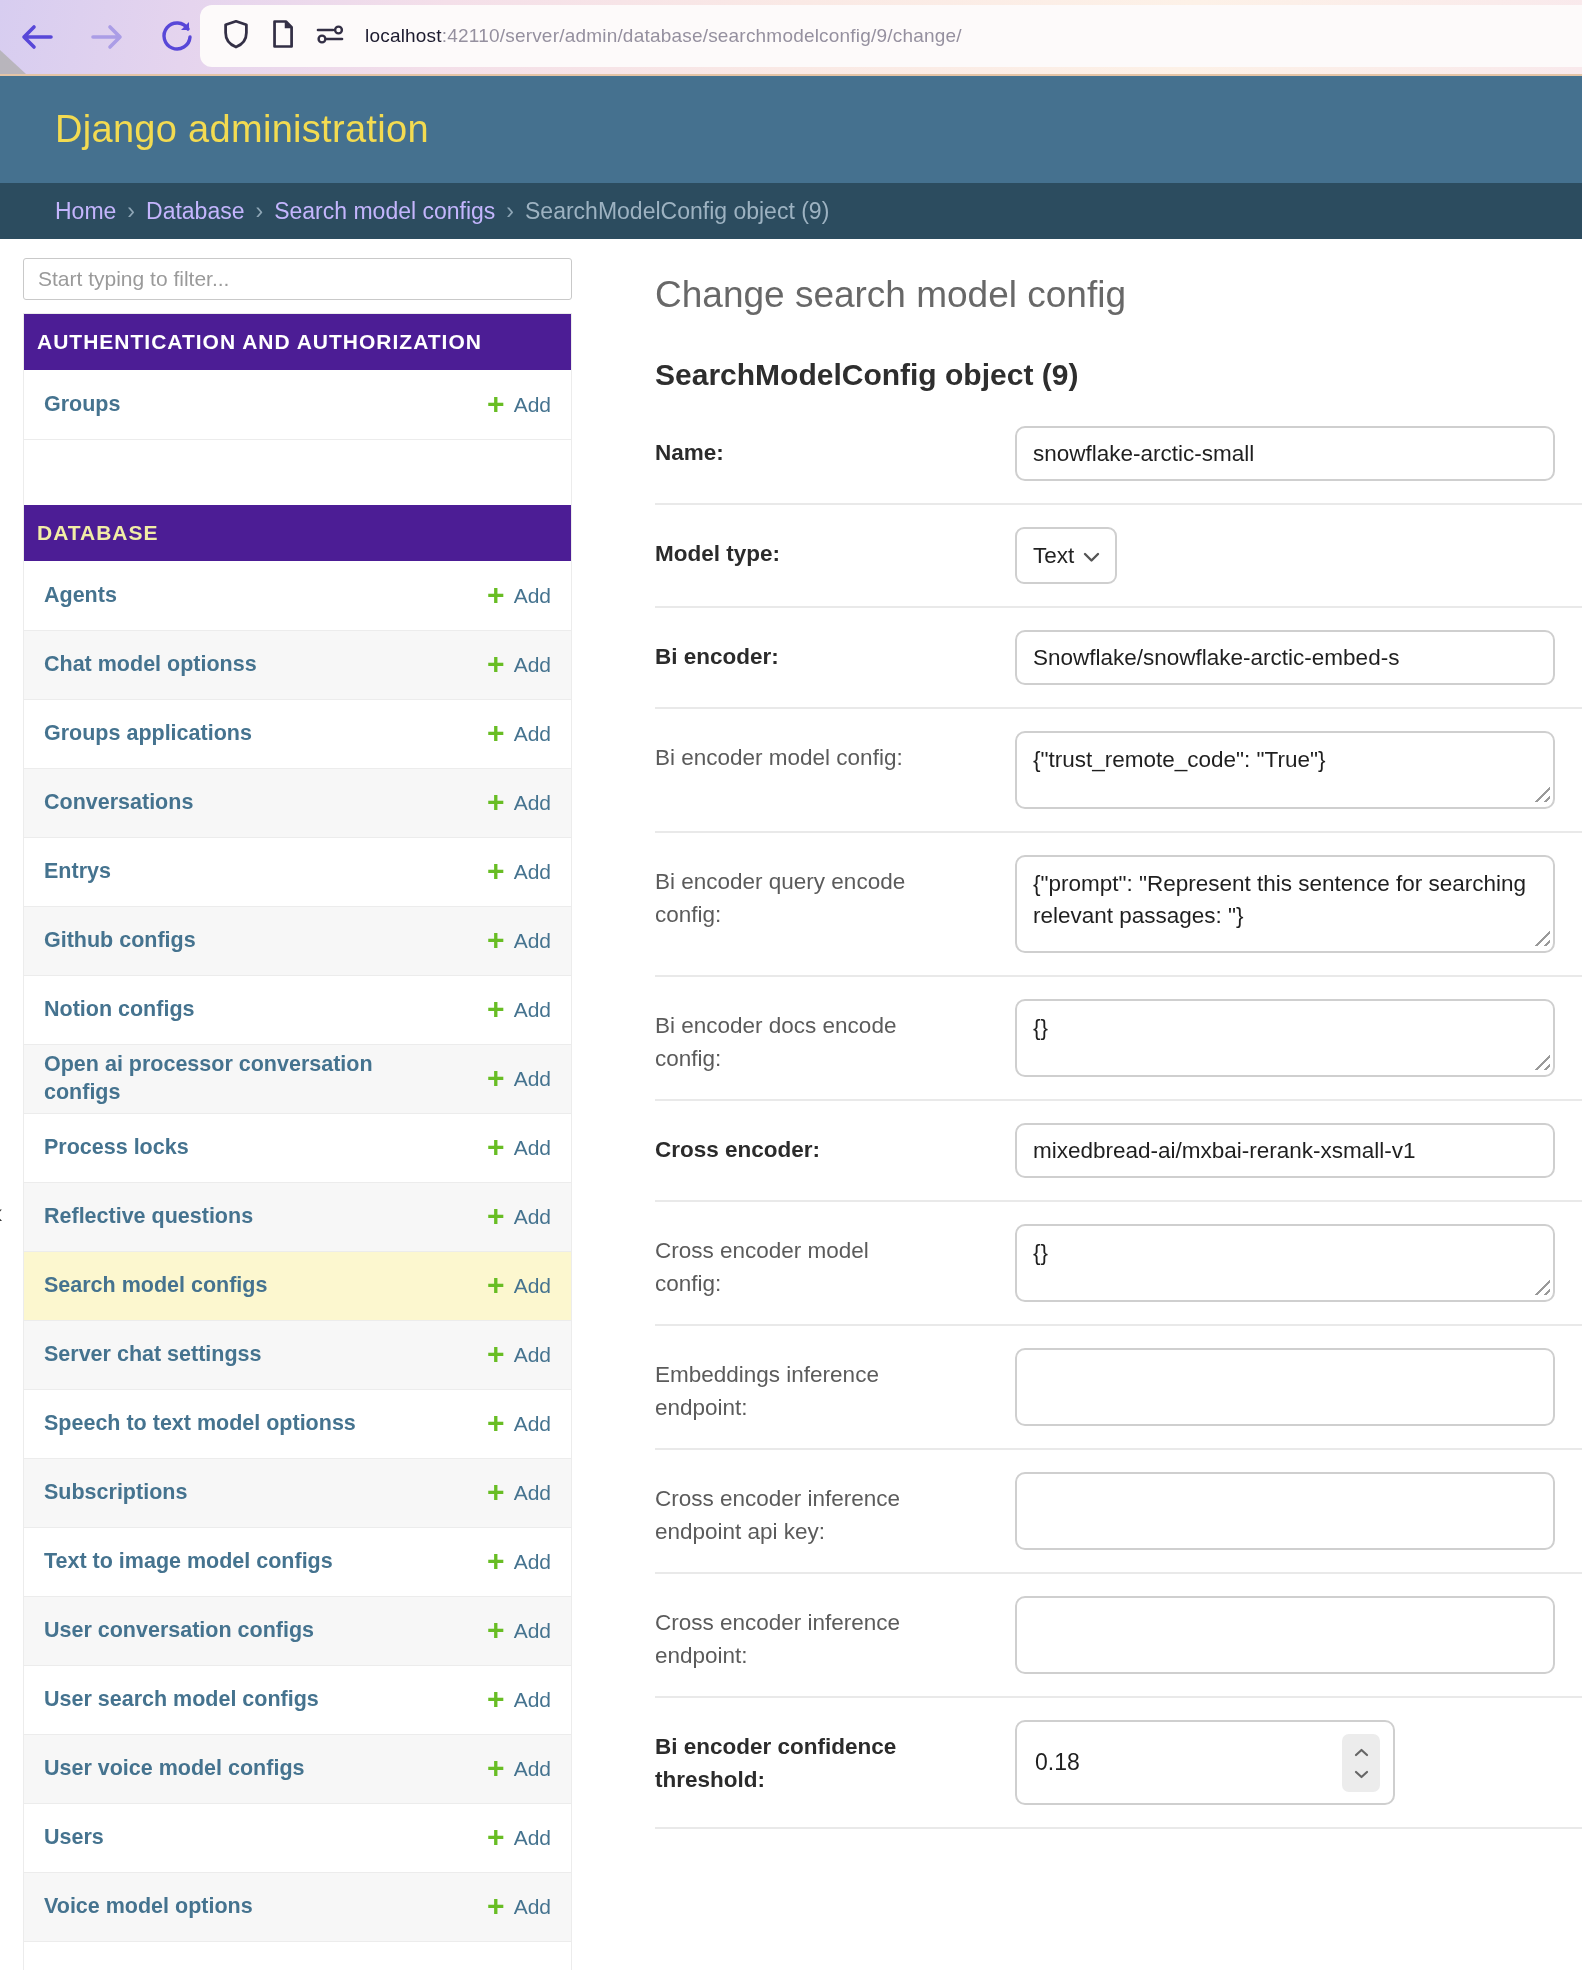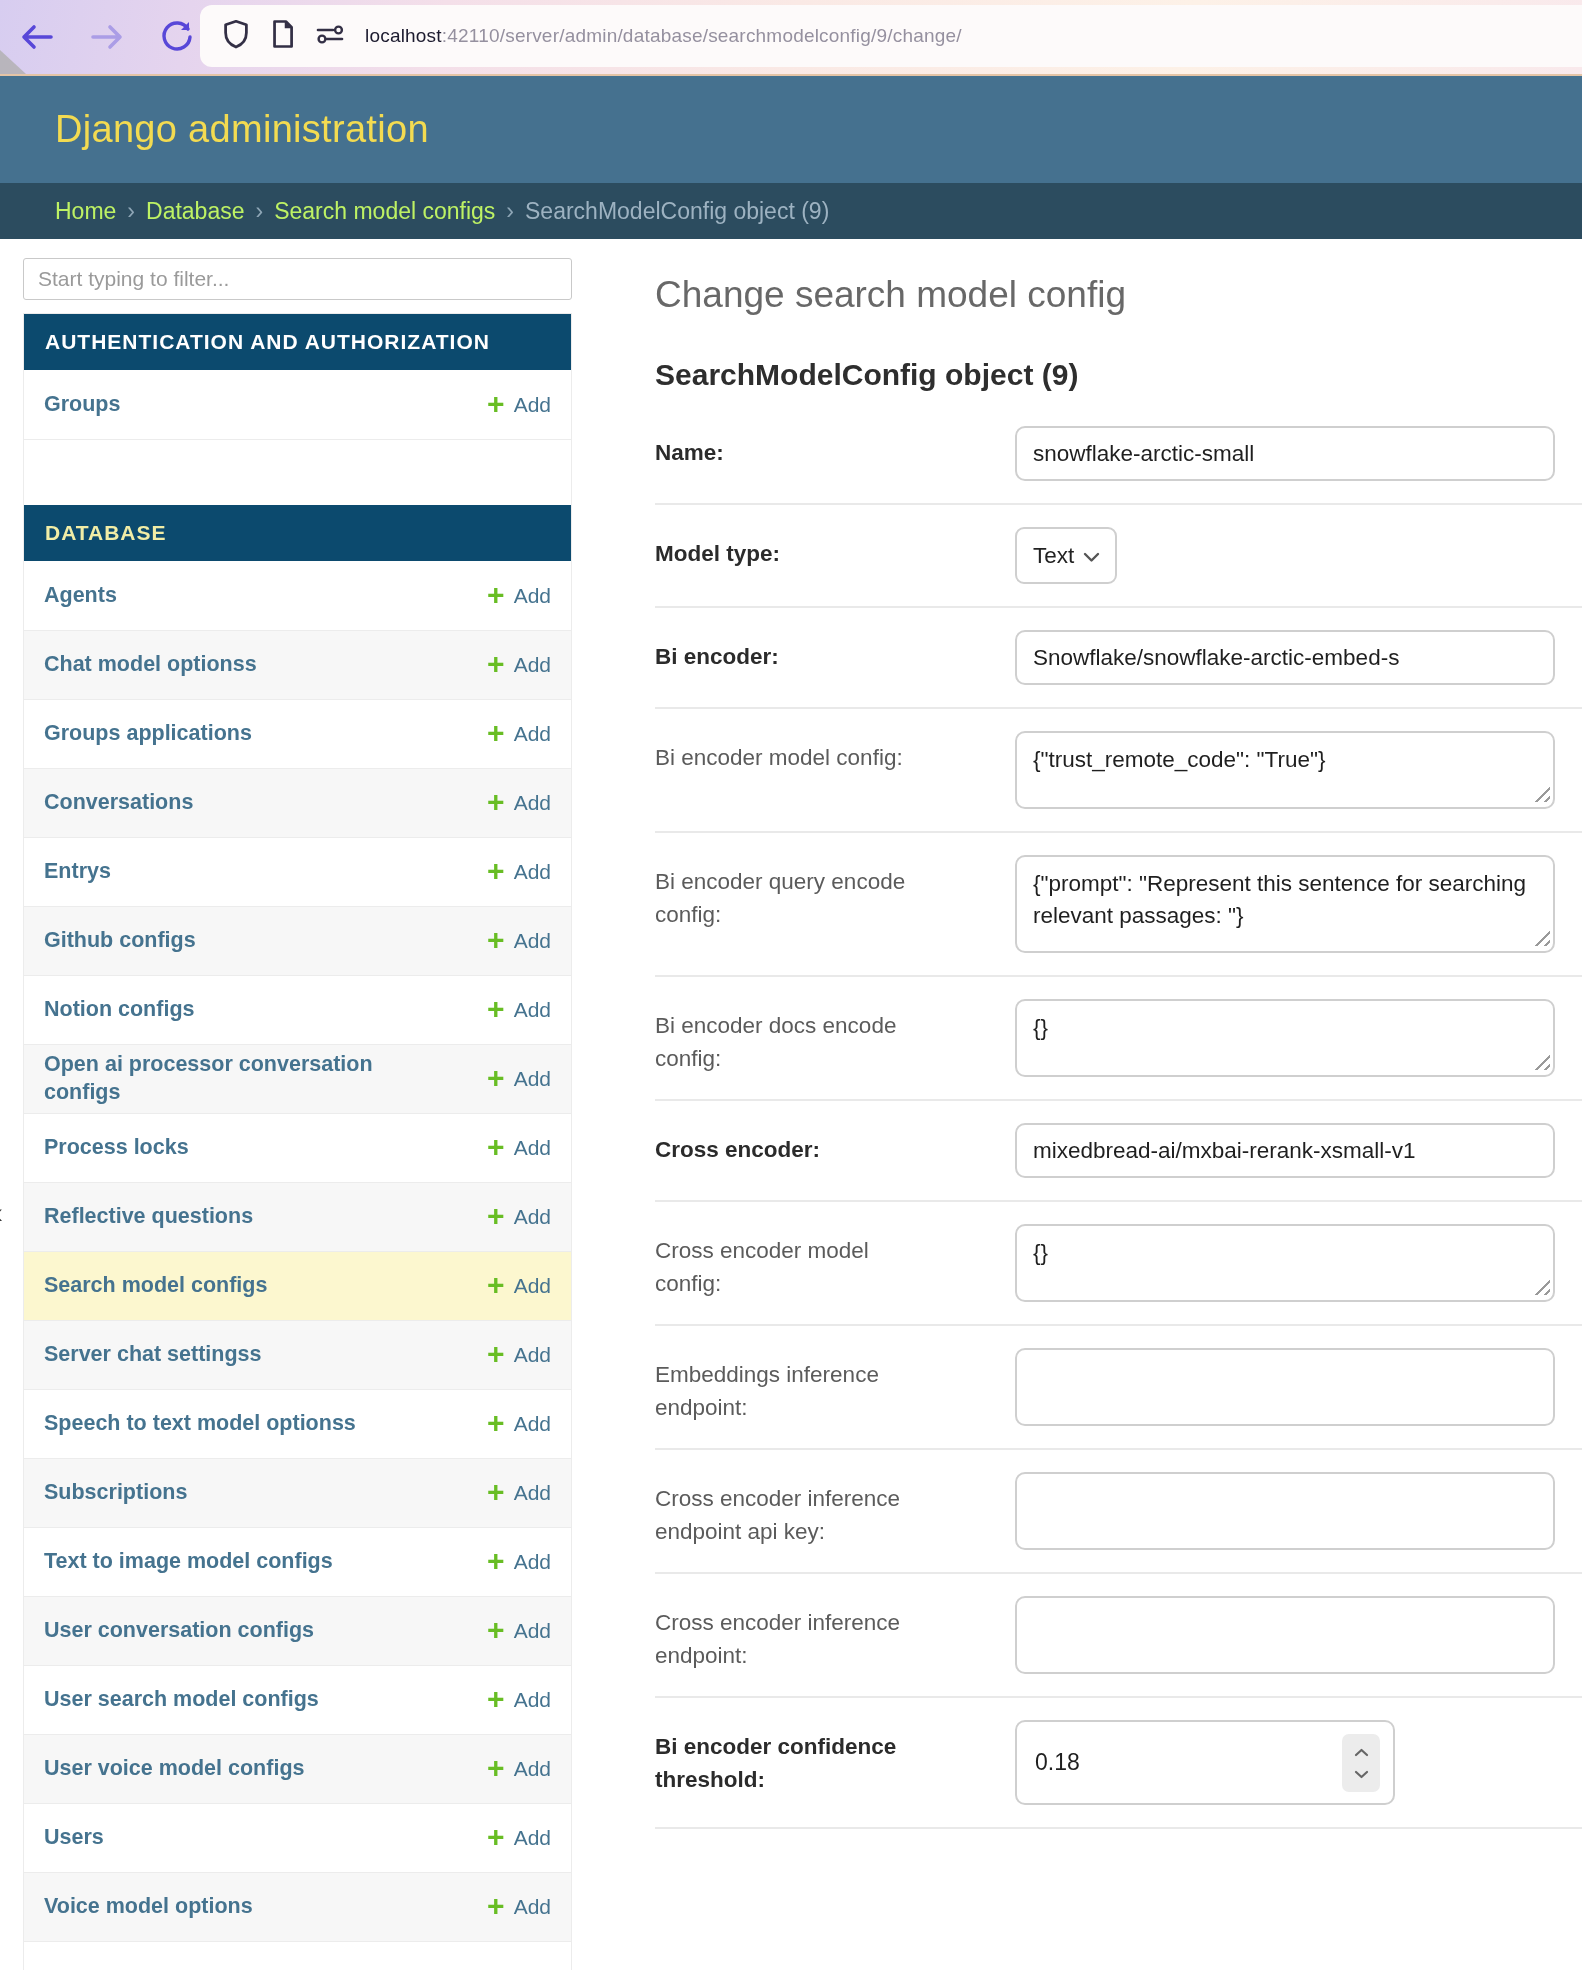--- a/index.html
+++ b/index.html
@@ -22,32 +22,32 @@
     border-radius:12px;display:flex;align-items:center;gap:20px;padding-left:22px;box-sizing:border-box;
   }
   .url-text{font-size:19px;white-space:nowrap;letter-spacing:.2px;}
   .url-host{color:#1c1a2e;}
   .url-path{color:#95909f;}
   
   .django-header{height:107px;background:#45718f;display:flex;align-items:center;}
   .django-header .site-title{margin:0 0 0 55px;color:#f3db51;font-size:38px;font-weight:400;letter-spacing:.3px;}
   
   .breadcrumbs{height:56px;background:#2c4c5f;display:flex;align-items:center;padding-left:55px;font-size:23px;}
-  .breadcrumbs a{color:#bef264;text-decoration:none;text-align:center;}
+  .breadcrumbs a{color:#c4b5fd;text-decoration:none;text-align:center;}
   .crumb-sep{color:#8ea6b6;margin:0 11px;}
   .crumb-current{color:#9db2c1;}
   
   .sidebar{position:absolute;left:23px;top:258px;width:549px;}
   .filter-input{
     width:100%;box-sizing:border-box;height:42px;border:1px solid #c9c9c9;border-radius:3px;
     font-size:21px;color:#555;padding:0 14px;background:#fff;font-family:inherit;outline:none;
   }
   .filter-input::placeholder{color:#9a9a9a;}
   .modules{margin-top:13px;border:1px solid #ececec;border-bottom:none;}
-  .module-caption{background:#0c4a6e;color:#fff;font-weight:bold;font-size:21px;letter-spacing:1px;padding:16px 21px;}
+  .module-caption{background:#4c1d95;color:#fff;font-weight:bold;font-size:21px;letter-spacing:1px;padding:16px 13px;}
   .module-caption.current-app{color:#f1eda6;}
   .module-row{
     display:flex;align-items:center;justify-content:space-between;min-height:69px;
     padding:6px 20px;box-sizing:border-box;background:#fff;
   }
   .module-row.alt{background:#f7f7f7;}
   .module-row.current{background:#fcf7cf;}
   .module-row + .module-row{border-top:1px solid #ececec;}
   .model-link{color:#45738f;font-weight:bold;font-size:21.5px;text-decoration:none;max-width:335px;line-height:1.3;}
   .add-link{color:#45738f;font-size:21px;text-decoration:none;display:flex;align-items:center;gap:9px;flex-shrink:0;}

